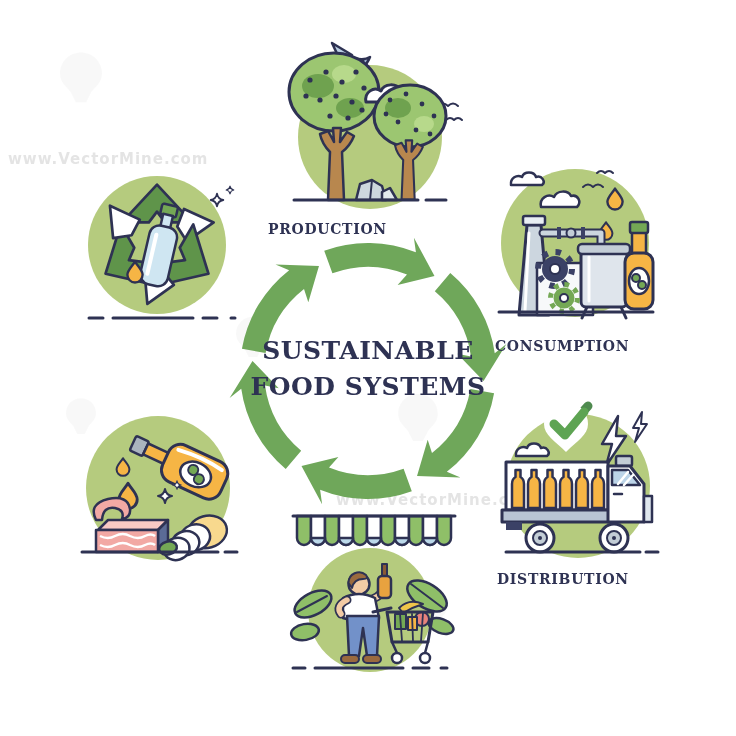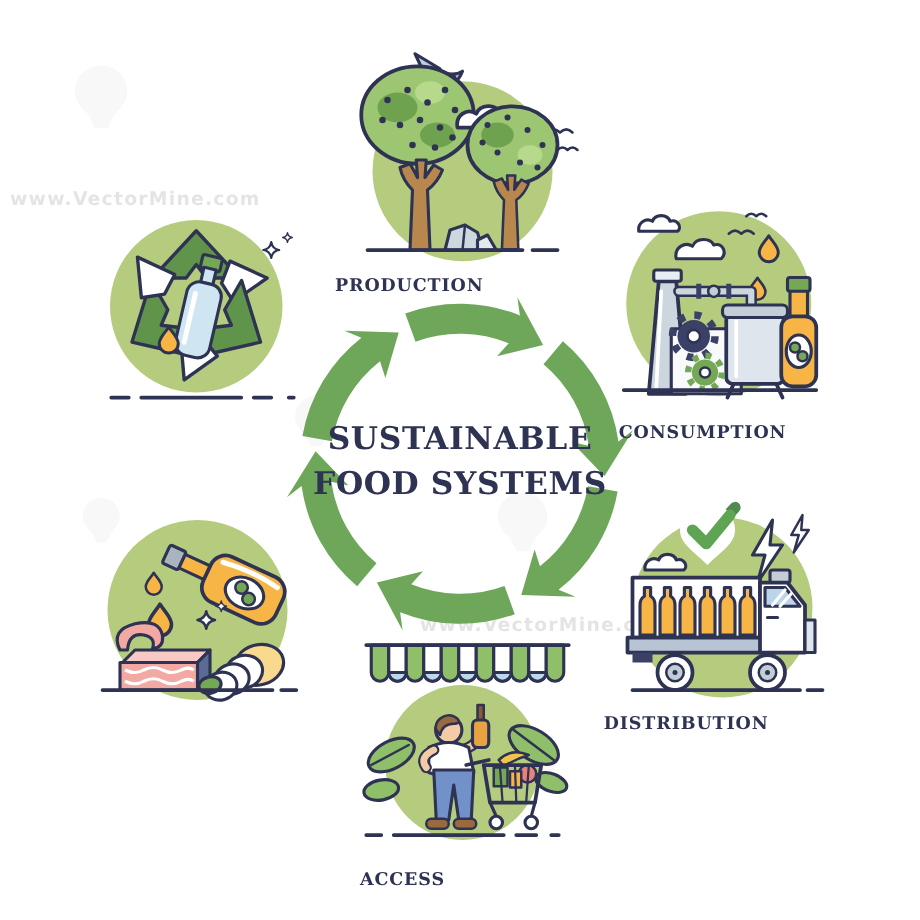--- a/index.html
+++ b/index.html
@@ -4,21 +4,21 @@
 <style>
   html,body{margin:0;padding:0;background:#fff;}
   .canvas{position:relative;width:668px;height:736px;background:#ffffff;overflow:hidden;
           font-family:"DejaVu Serif", serif;}
   .title{position:absolute;left:218px;top:333px;width:300px;text-align:center;
          font-weight:bold;color:#2e3253;font-size:25px;line-height:36px;letter-spacing:.5px;}
   .stage-label{position:absolute;text-align:left;font-weight:bold;color:#2e3253;
          font-size:14px;letter-spacing:.7px;line-height:20px;}
   .lbl-production{left:268px;top:219px;width:200px;}
   .lbl-processing{left:495px;top:336px;width:160px;}
-  .lbl-distribution{left:483px;top:569px;width:160px;}
+  .lbl-distribution{left:497px;top:569px;width:160px;}
   .lbl-access{left:288px;top:694px;width:160px;}
   .lbl-consumption{left:77px;top:569px;width:160px;}
   .lbl-recovery{left:62px;top:335px;width:196px;}
   .st{position:absolute;}
   .wm{position:absolute;color:#b9b9b9;opacity:.38;font-family:"DejaVu Sans",sans-serif;
       font-size:15px;font-weight:bold;letter-spacing:1px;white-space:nowrap;}
   .wm-pin{position:absolute;opacity:.05;}
   .ln{stroke:#2e3253;stroke-linecap:round;stroke-linejoin:round;fill:none;}
   .ot{stroke:#2e3253;stroke-linecap:round;stroke-linejoin:round;}
 </style>
@@ -368,15 +368,14 @@
     <path class="ot" stroke-width="2.5" fill="#f6b545" transform="translate(70,112) scale(0.95)" d="M0 -11 C3 -6 8 -2 8 3 A8 8 0 1 1 -8 3 C-8 -2 -3 -6 0 -11 Z"></path>
 
     <path class="ot" stroke-width="2" fill="#fff" transform="translate(152,40) scale(0.9)" d="M0 -7 Q1 -1 7 0 Q1 1 0 7 Q-1 1 -7 0 Q-1 -1 0 -7 Z"></path>
     <path class="ot" stroke-width="2" fill="#fff" transform="translate(165,30) scale(0.55)" d="M0 -7 Q1 -1 7 0 Q1 1 0 7 Q-1 1 -7 0 Q-1 -1 0 -7 Z"></path>
     <path class="ln" stroke-width="3" stroke-dasharray="14 10 80 10 14" d="M24 158 H170"></path>
   </svg>
 
   <div class="stage-label lbl-production">PRODUCTION</div>
   <div class="stage-label lbl-processing">CONSUMPTION</div>
   <div class="stage-label lbl-distribution">DISTRIBUTION</div>
-  <div class="stage-label lbl-access">ACCESS</div>
 
 </div>
 
 </body></html>

